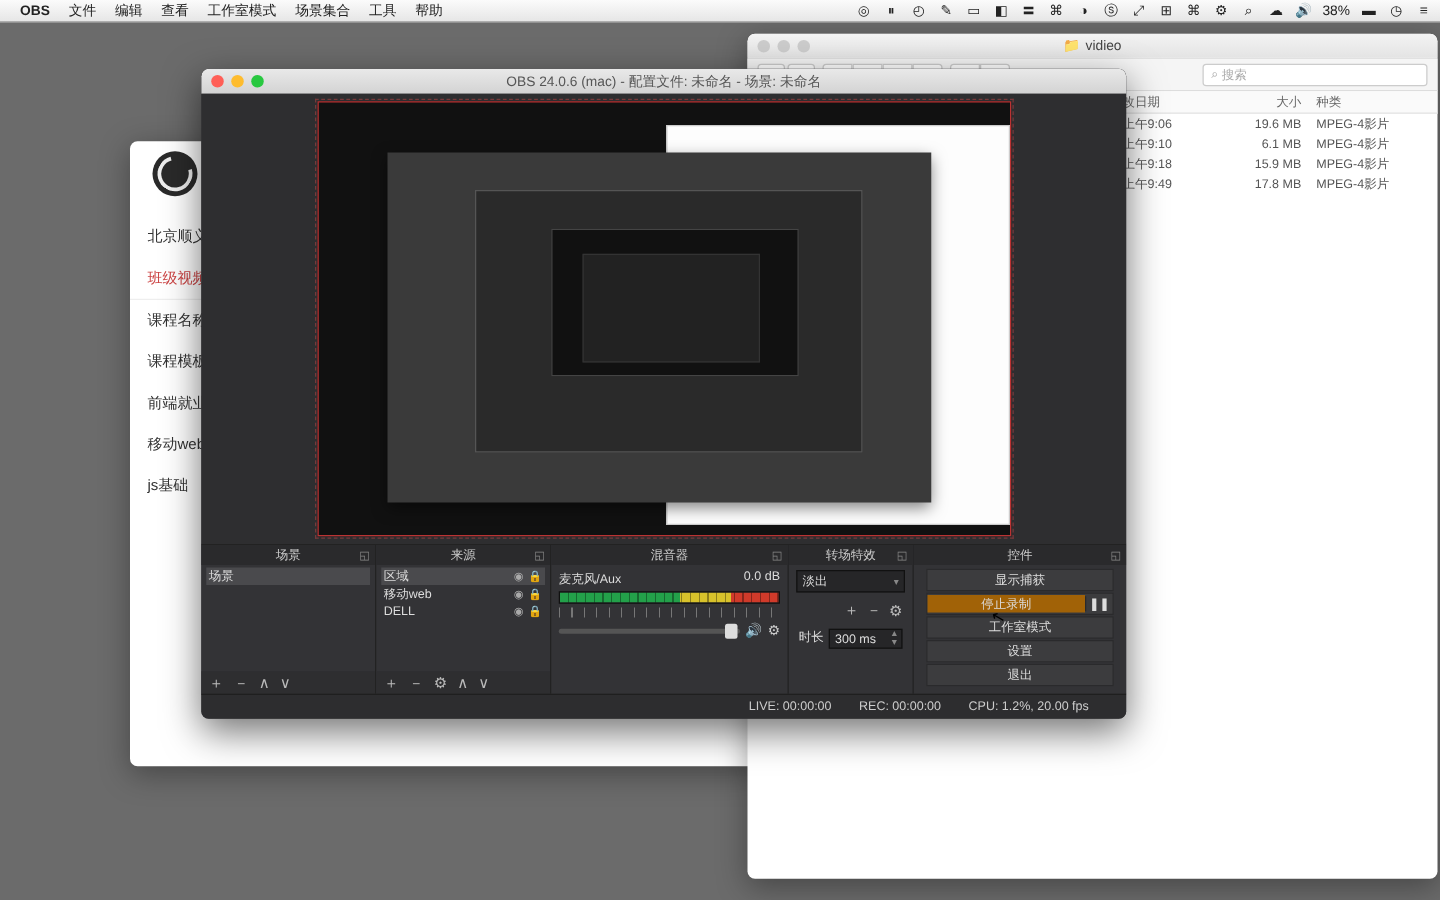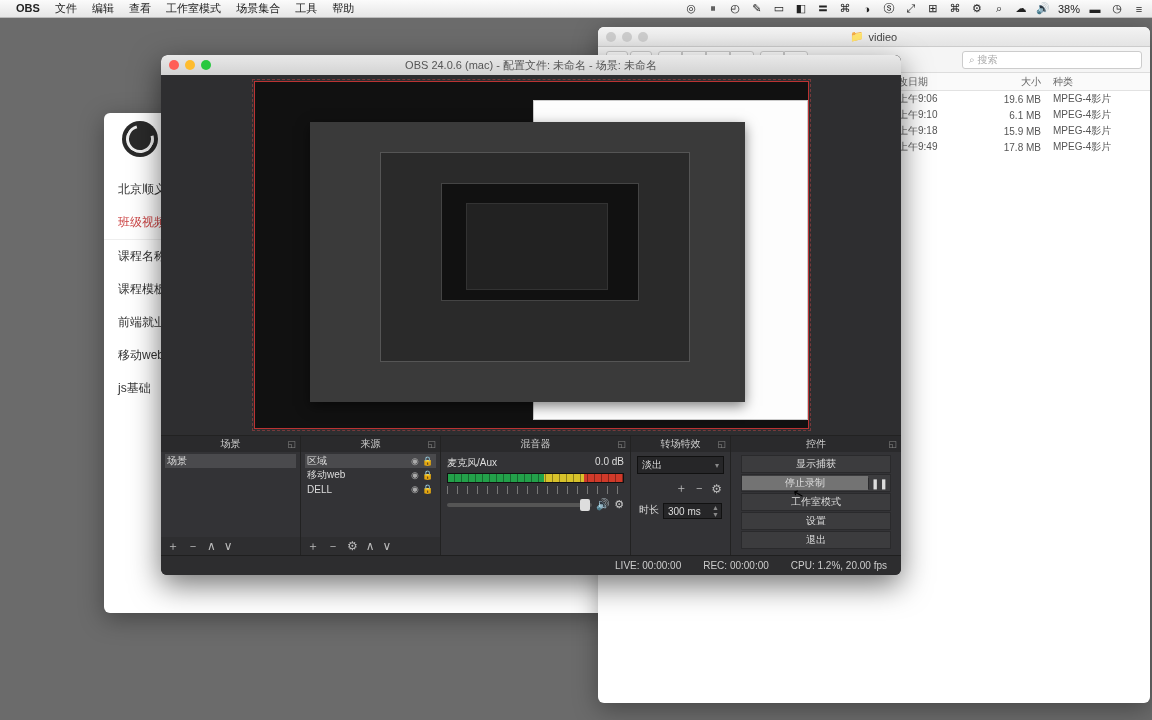--- a/index.html
+++ b/index.html
@@ -95,24 +95,24 @@
 
 .obs .trans .sel { height:18px; margin:2px; background:#262628; border:1px solid #111; display:flex; align-items:center; padding:0 4px; font-size:10px; position:relative; }
 .obs .trans .sel .caret{position:absolute; right:4px; font-size:8px; color:#888}
 .obs .trans .row2{ display:flex; align-items:center; justify-content:flex-end; gap:6px; padding:4px; font-size:12px; color:#bbb }
 .obs .trans .dur-row{ display:flex; align-items:flex-start; gap:4px; padding:2px 4px; font-size:10px; }
 .obs .trans .dur-row .spin{ flex:1; height:16px; background:#262628; border:1px solid #111; display:flex; align-items:center; padding:6px 4px; position:relative; }
 .obs .trans .dur-row .spin .ud{position:absolute; right:2px; font-size:7px; color:#888; line-height:7px}
 
 .obs .controls .btn { height:18px; margin:1px 6px; background:#3c3c3e; display:flex; align-items:center; justify-content:center; font-size:10px; color:#ddd; border:1px solid #2a2a2c; }
 .obs .controls .btn.rec-row{display:flex; padding:0; gap:0}
-.obs .controls .btn.rec-row .main{flex:1; display:flex; align-items:center; justify-content:center; background:#737373}
+.obs .controls .btn.rec-row .main{flex:1; display:flex; align-items:center; justify-content:center; background:#a16207}
 .obs .controls .btn.rec-row .pause{width:22px; display:flex; align-items:center; justify-content:center; border-left:1px solid #2a2a2c}
 
-.obs .statusbar { height:20px; background:#2d2d2f; border-top:1px solid #1f1f1f; display:flex; align-items:center; justify-content:flex-end; gap:22px; padding:0 14px; font-size:10px; color:#ccc; }
+.obs .statusbar { height:20px; background:#2d2d2f; border-top:1px solid #1f1f1f; display:flex; align-items:center; justify-content:flex-end; gap:22px; padding:0 30px; font-size:10px; color:#ccc; }
 
 .cursor { position:absolute; z-index:60; left:793px; top:486px; font-size:13px; color:#000; transform:rotate(-15deg); pointer-events:none; }
 </style>
 </head>
 <body>
 
 <div class="menubar">
   <span class="apple"></span>
   <span class="menu-left">
     <span class="appname">OBS</span>

